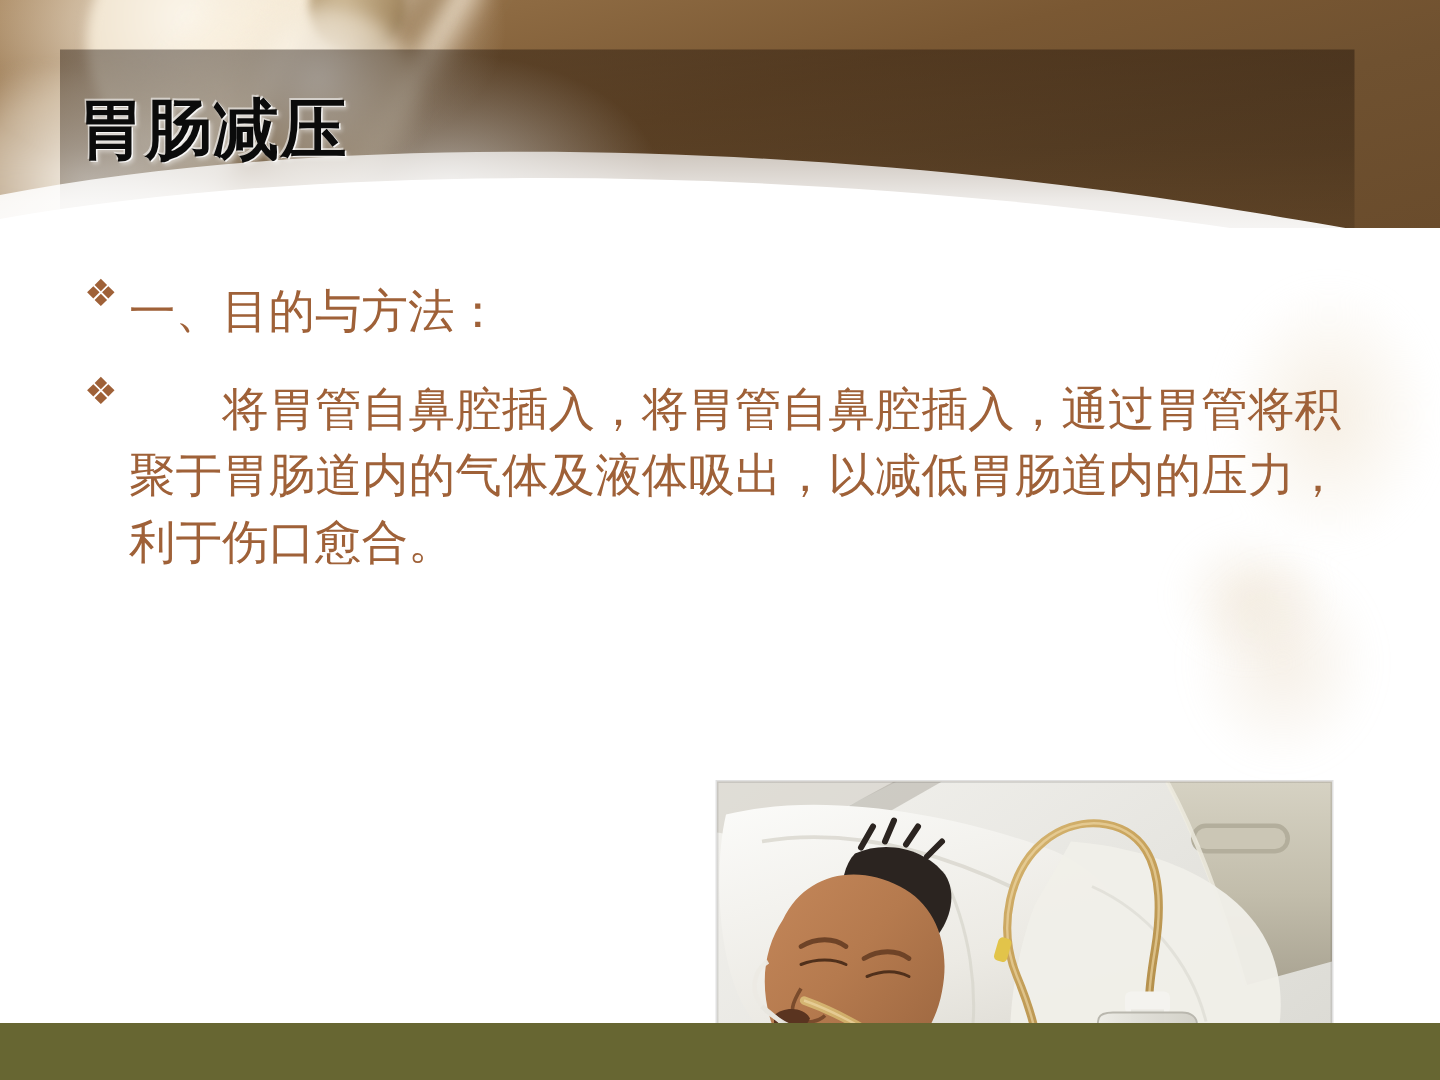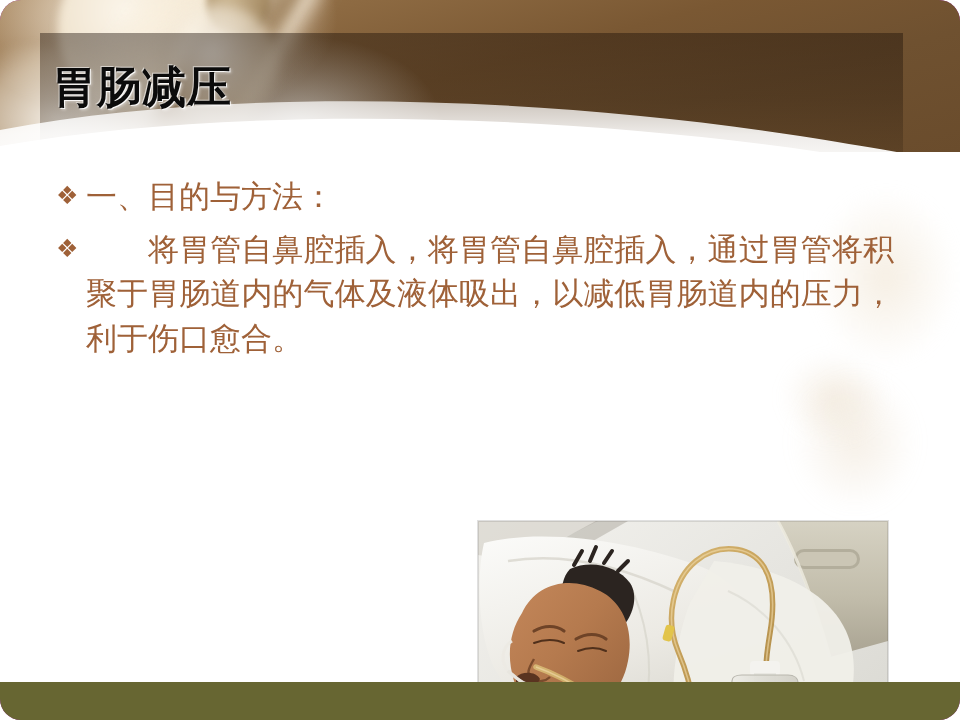--- a/index.html
+++ b/index.html
@@ -10,21 +10,20 @@
   body {
     font-family: "DejaVu Sans", "Liberation Sans", sans-serif;
   }
 
   .slide {
     position: relative;
     width: 960px;
     height: 720px;
     overflow: hidden;
     background: #a21caf;
-    border-radius: 21px;
   }
 
   
   .header-photo {
     position: absolute;
     left: 0; top: 0;
     width: 960px;
     height: 152px;
     overflow: hidden;
   }
@@ -169,20 +168,21 @@
     flex: 0 0 auto;
     width: 30px;
     font-size: 25px;
     line-height: 1.72;
     color: #9f6138;
     text-align: left;
   }
   .bullet-text {
     flex: 1 1 auto;
     color: #9f6138;
+    margin-top: 12px;
   }
   .bullet-text.para {
     text-indent: 2em;
     text-align: justify;
     text-justify: inter-character;
     padding-right: 12px;
   }
 
   
   .clinical-photo {

